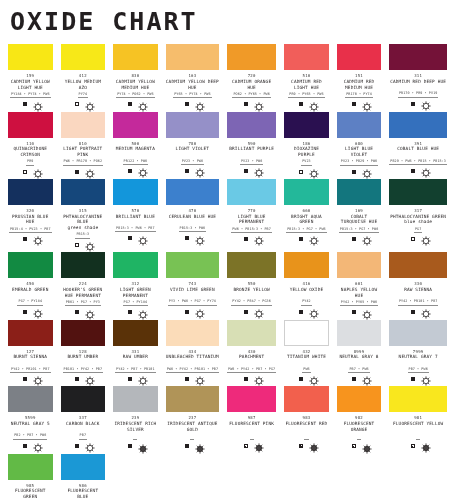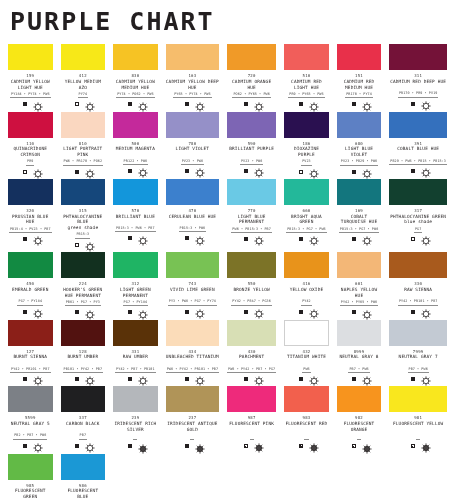--- a/index.html
+++ b/index.html
@@ -97,21 +97,21 @@
 
   
   .lf{width:5px;height:5px;display:inline-block;position:relative;}
   .lf svg{display:block;}
 </style>
 </head>
 <body>
 
 <div id="page">
 
-  <div class="title">PURPLE CHART</div>
+  <div class="title">OXIDE CHART</div>
 
   <div class="grid" id="grid">
       <div class="cell">
         <div class="swatch" style="background: rgb(248, 231, 21);"></div>
         <div class="meta">
           <div class="code">159</div>
           <div class="name"><span>CADMIUM YELLOW LIGHT HUE</span></div>
           <div class="pigrow">
             <span class="pig">PY184 • PY74 • PW6</span>
           </div>

